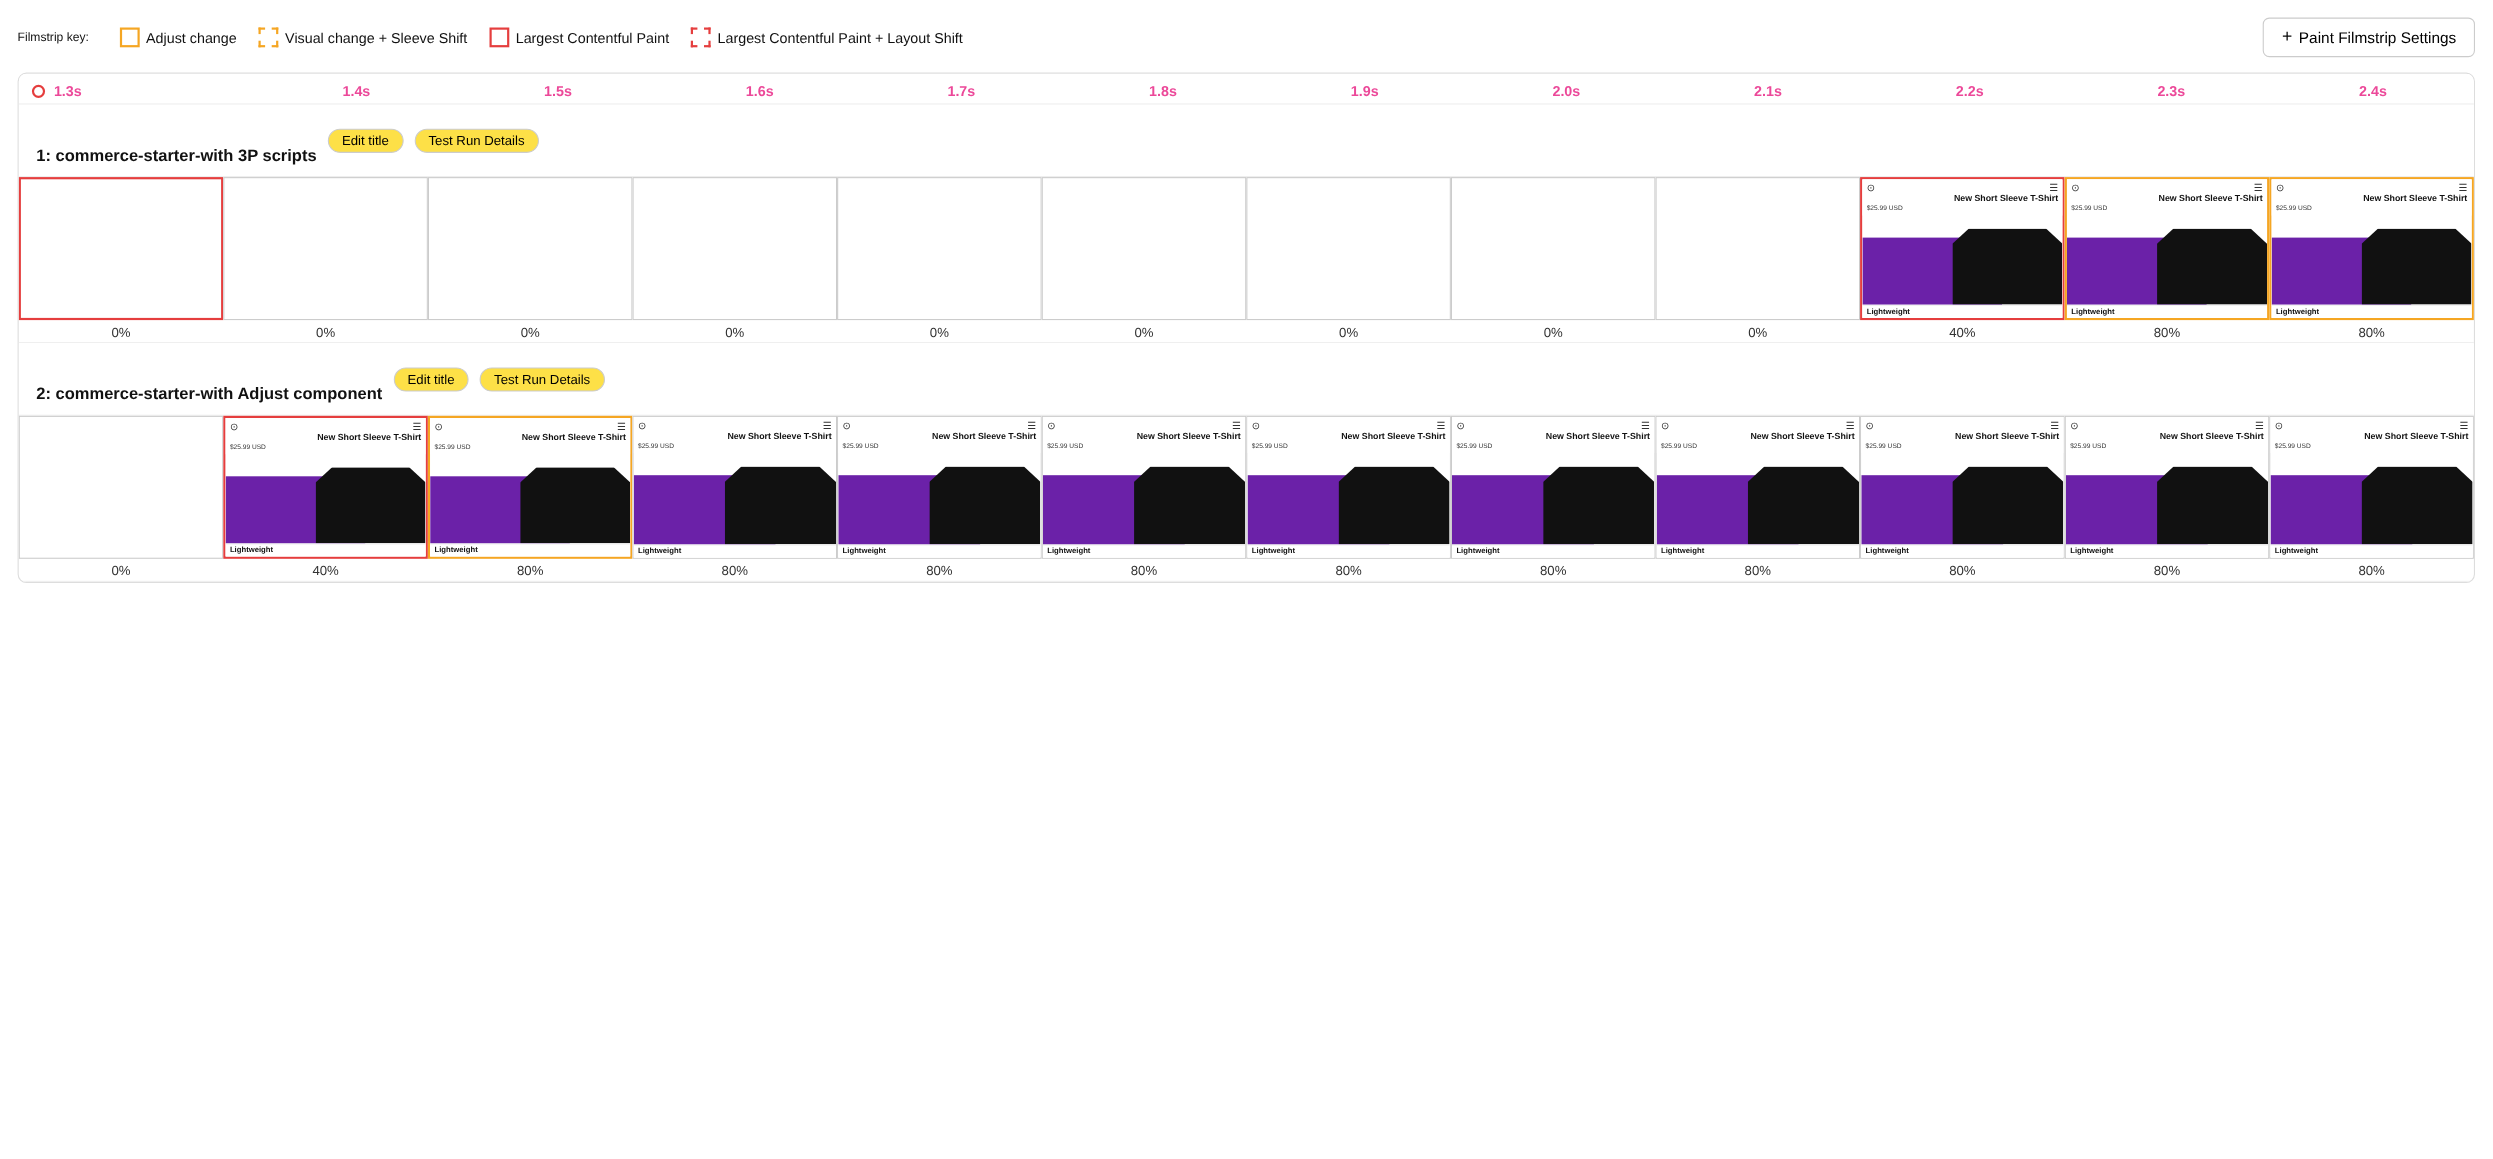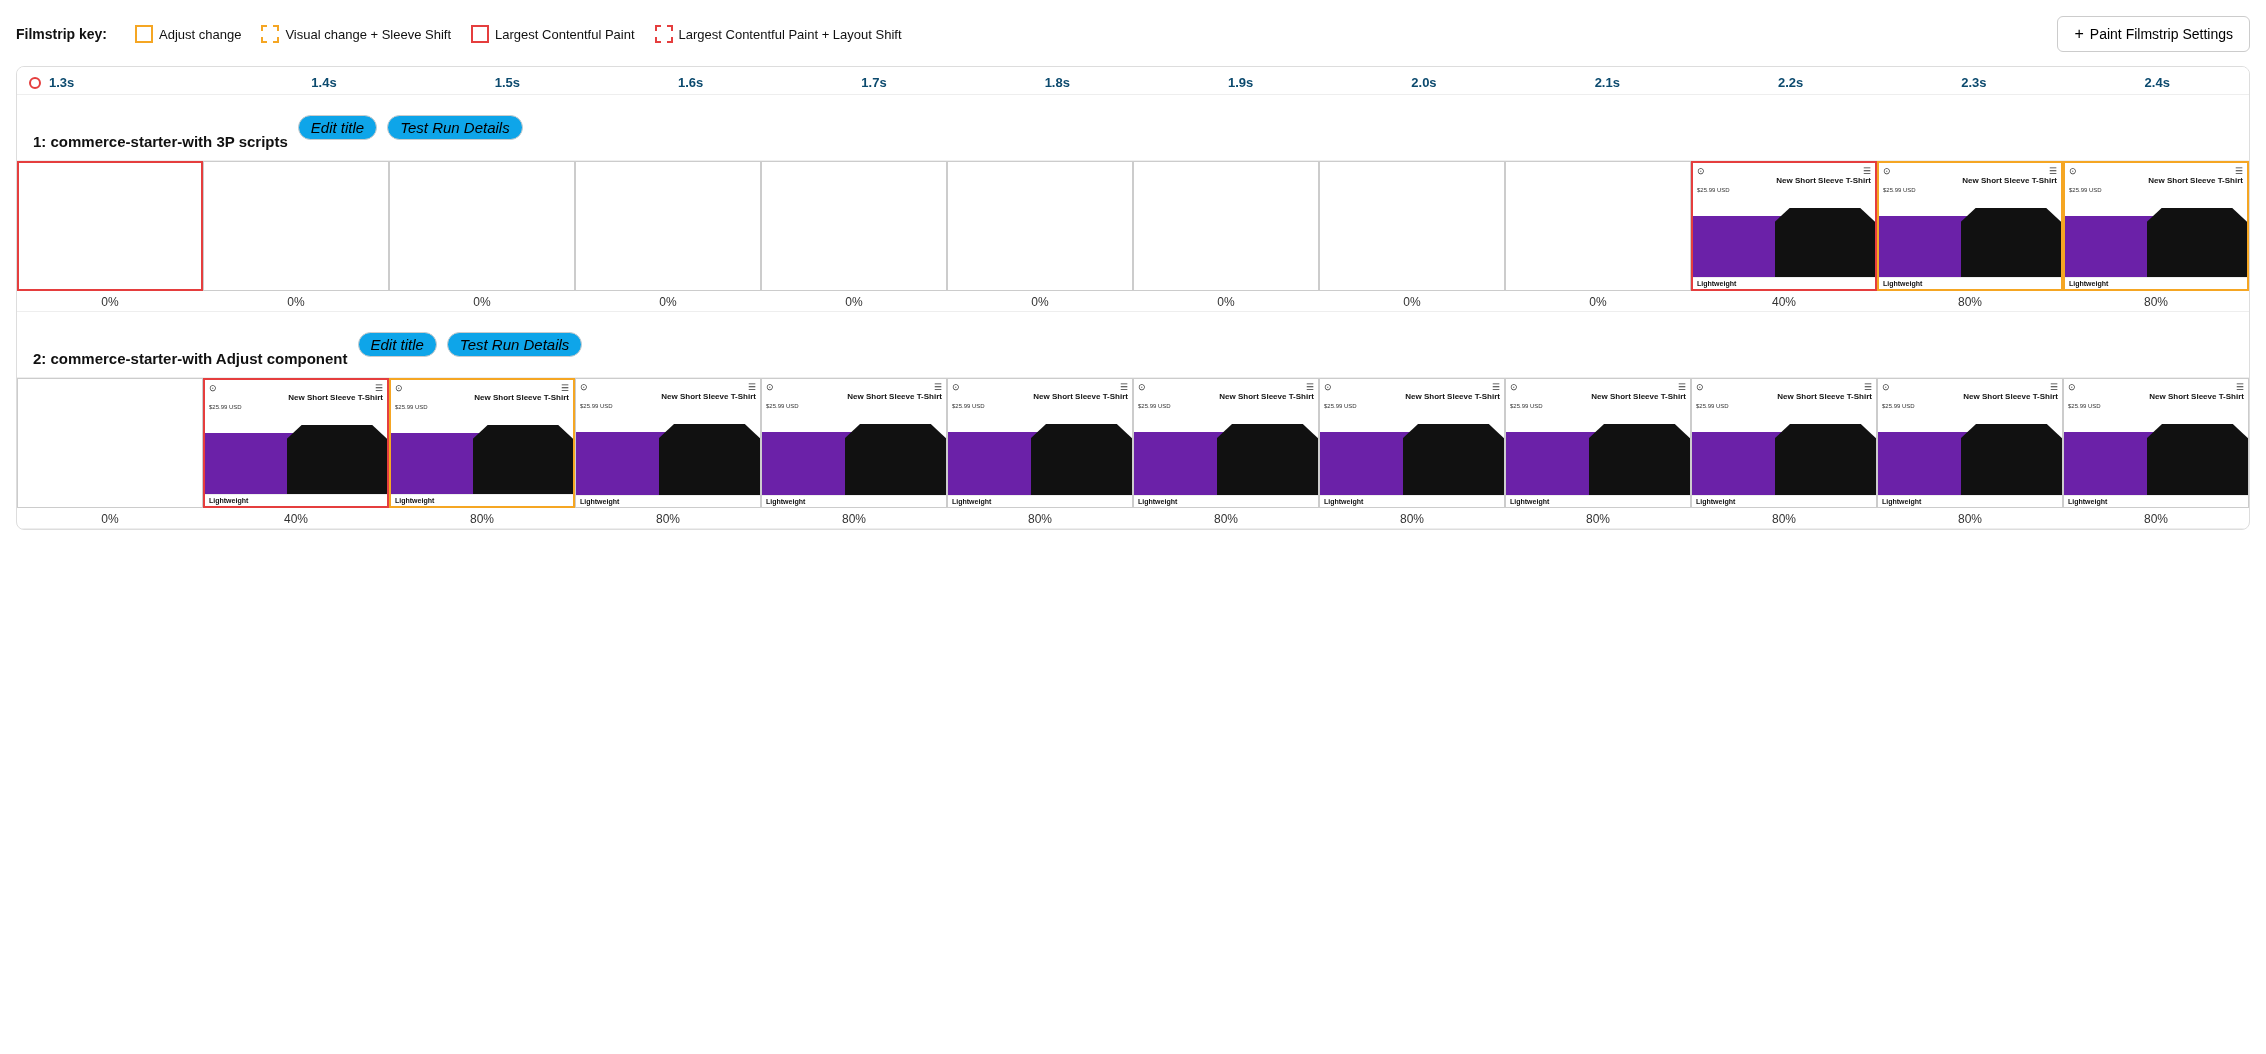--- a/index.html
+++ b/index.html
@@ -17,22 +17,22 @@
       align-items: center;
       justify-content: space-between;
       margin-bottom: 14px;
     }
     .legend-items {
       display: flex;
       align-items: center;
       gap: 20px;
     }
     .legend-label {
-      font-weight: 700;
-      font-size: 14px;
+      font-weight: 400;
+      font-size: 11px;
       margin-right: 8px;
     }
     .legend-item {
       display: flex;
       align-items: center;
       gap: 6px;
       font-size: 13px;
     }
     .legend-box {
       width: 18px;
@@ -85,21 +85,21 @@
     .timeline-ticks {
       display: flex;
       flex: 1;
       margin-left: 4px;
     }
     .timeline-tick {
       flex: 1;
       text-align: center;
       font-size: 13px;
       font-weight: 600;
-      color: #0c4a6e;
+      color: #ec4899;
     }
     .timeline-tick:first-child {
       text-align: left;
       padding-left: 4px;
     }
 
     
     .test-section {
       border-bottom: 1px solid #eee;
       padding: 0;
@@ -114,24 +114,23 @@
     }
     .test-title {
       font-size: 15px;
       font-weight: 700;
       margin-top: 28px;
     }
     .test-btn {
       border: 1px solid #ccc;
       border-radius: 20px;
       padding: 3px 12px;
-      background: #0ea5e9;
-      font-size: 15px;
+      background: #fde047;
+      font-size: 12px;
       cursor: pointer;
-      font-style: italic;
     }
 
     
     .frame-cell {
       flex: 1;
       display: flex;
       flex-direction: column;
       align-items: center;
     }
     .frame-img {

